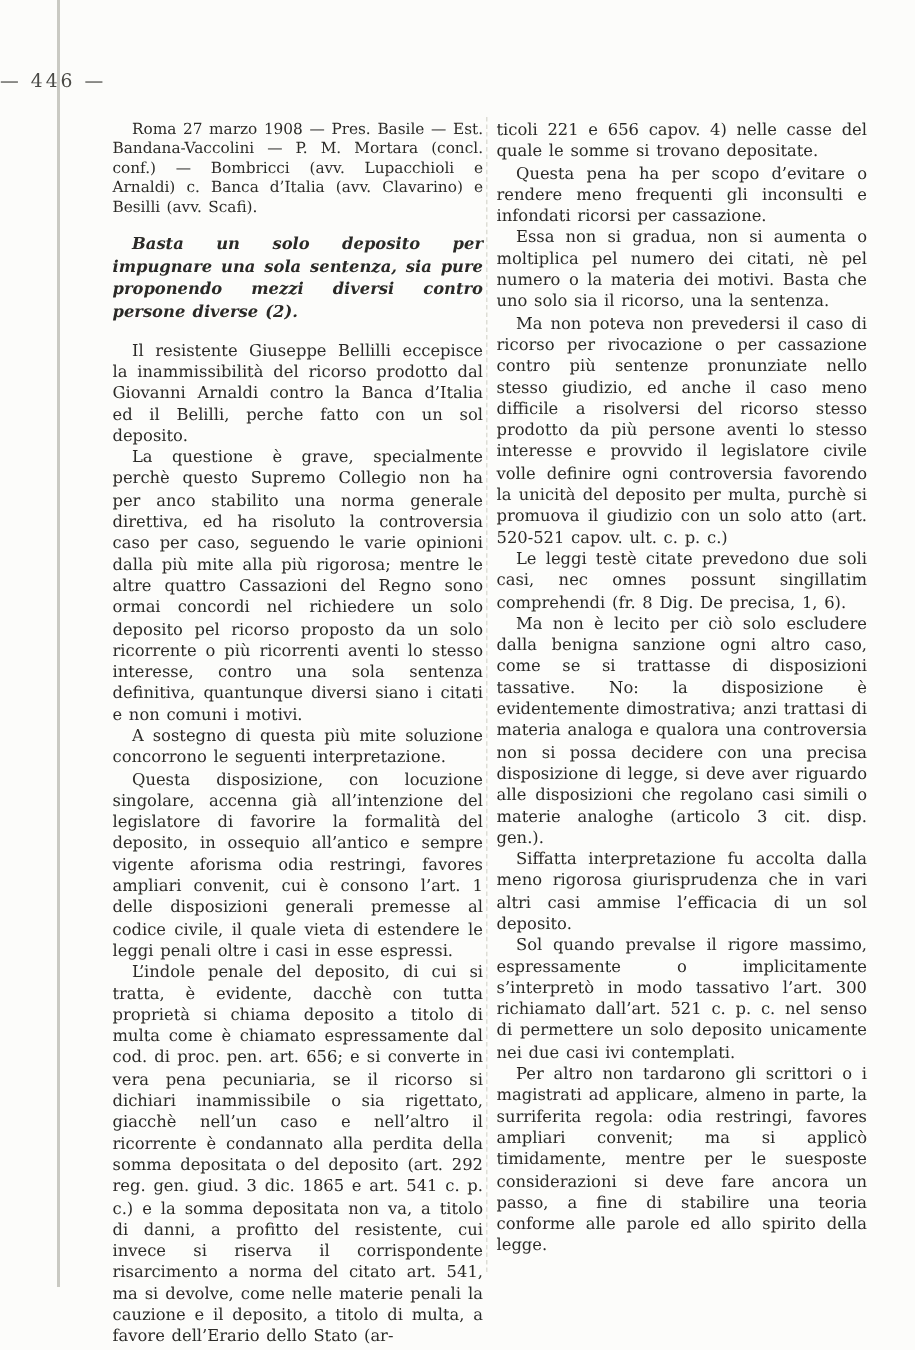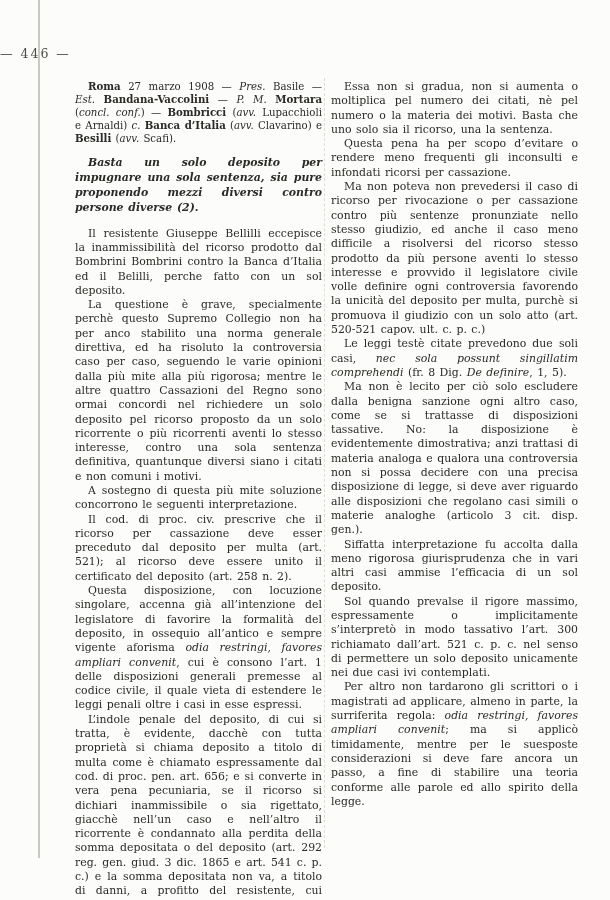--- a/index.html
+++ b/index.html
@@ -41,48 +41,48 @@
     line-height:13.1px;
     margin-bottom:11px;
   }
   p.massima{
     font-weight:bold;
     font-style:italic;
     margin-bottom:11px;
     line-height:14.8px;
   }
   p.body-noindent{text-indent:0;}
-  .it{font-style:italic;}
-  .bd{font-weight:bold;}
+  .it{}
+  .bd{font-weight:normal;}
 </style>
 </head>
 <body>
 
 <div class="page">
   <div class="margin-line"></div>
   <div class="column-divider"></div>
 
   <div class="pagenum">— 446 —</div>
 
   <div class="col col-left">
 
   <p class="para rubric"><span class="bd">Roma</span><span> 27 marzo 1908 — </span><span class="it">Pres.</span><span> Basile — </span><span class="it">Est.</span><span> </span><span class="bd">Bandana-Vaccolini</span><span> — </span><span class="it">P. M.</span><span> </span><span class="bd">Mortara</span><span> (</span><span class="it">concl. conf.</span><span>) — </span><span class="bd">Bombricci</span><span> (</span><span class="it">avv.</span><span> Lupacchioli e Arnaldi) </span><span class="it">c.</span><span> </span><span class="bd">Banca d’Italia</span><span> (</span><span class="it">avv.</span><span> Clavarino) e </span><span class="bd">Besilli</span><span> (</span><span class="it">avv.</span><span> Scafi).</span></p>
       <p class="para massima"><span>Basta un solo deposito per impugnare una sola sentenza, sia pure proponendo mezzi diversi contro persone diverse (2).</span></p>
-      <p class="para body"><span>Il resistente Giuseppe Bellilli eccepisce la inammissibilità del ricorso prodotto dal Bombrini Bombrini contro la Banca d’Italia ed il Belilli, perche fatto con un sol deposito.</span></p>
+      <p class="para body"><span>Il resistente Giuseppe Bellilli eccepisce la inammissibilità del ricorso prodotto dal Giovanni Arnaldi contro la Banca d’Italia ed il Belilli, perche fatto con un sol deposito.</span></p>
       <p class="para body"><span>La questione è grave, specialmente perchè questo Supremo Collegio non ha per anco stabilito una norma generale direttiva, ed ha risoluto la controversia caso per caso, seguendo le varie opinioni dalla più mite alla più rigorosa; mentre le altre quattro Cassazioni del Regno sono ormai concordi nel richiedere un solo deposito pel ricorso proposto da un solo ricorrente o più ricorrenti aventi lo stesso interesse, contro una sola sentenza definitiva, quantunque diversi siano i citati e non comuni i motivi.</span></p>
       <p class="para body"><span>A sostegno di questa più mite soluzione concorrono le seguenti interpretazione.</span></p>
-      <p class="para body"><span>Il cod. di proc. civ. prescrive che il ricorso per cassazione deve esser preceduto dal deposito per multa (art. 521); al ricorso deve essere unito il certificato del deposito (art. 258 n. 2).</span></p>
       <p class="para body"><span>Questa disposizione, con locuzione singolare, accenna già all’intenzione del legislatore di favorire la formalità del deposito, in ossequio all’antico e sempre vigente aforisma </span><span class="it">odia restringi, favores ampliari convenit</span><span>, cui è consono l’art. 1 delle disposizioni generali premesse al codice civile, il quale vieta di estendere le leggi penali oltre i casi in esse espressi.</span></p>
       <p class="para body"><span>L’indole penale del deposito, di cui si tratta, è evidente, dacchè con tutta proprietà si chiama deposito a titolo di multa come è chiamato espressamente dal cod. di proc. pen. art. 656; e si converte in vera pena pecuniaria, se il ricorso si dichiari inammissibile o sia rigettato, giacchè nell’un caso e nell’altro il ricorrente è condannato alla perdita della somma depositata o del deposito (art. 292 reg. gen. giud. 3 dic. 1865 e art. 541 c. p. c.) e la somma depositata non va, a titolo di danni, a profitto del resistente, cui invece si riserva il corrispondente risarcimento a norma del citato art. 541, ma si devolve, come nelle materie penali la cauzione e il deposito, a titolo di multa, a favore dell’Erario dello Stato (ar-</span></p>
     </div>
 
   <div class="col col-right">
 
+  <p class="para body body-noindent"><span>ticoli 221 e 656 capov. 4) nelle casse del quale le somme si trovano depositate.</span></p>
+      <p class="para body"><span>Questa pena ha per scopo d’evitare o rendere meno frequenti gli inconsulti e infondati ricorsi per cassazione.</span></p>
       <p class="para body"><span>Essa non si gradua, non si aumenta o moltiplica pel numero dei citati, nè pel numero o la materia dei motivi. Basta che uno solo sia il ricorso, una la sentenza.</span></p>
-      <p class="para body"><span>Questa pena ha per scopo d’evitare o rendere meno frequenti gli inconsulti e infondati ricorsi per cassazione.</span></p>
       <p class="para body"><span>Ma non poteva non prevedersi il caso di ricorso per rivocazione o per cassazione contro più sentenze pronunziate nello stesso giudizio, ed anche il caso meno difficile a risolversi del ricorso stesso prodotto da più persone aventi lo stesso interesse e provvido il legislatore civile volle definire ogni controversia favorendo la unicità del deposito per multa, purchè si promuova il giudizio con un solo atto (art. 520-521 capov. ult. c. p. c.)</span></p>
-      <p class="para body"><span>Le leggi testè citate prevedono due soli casi, </span><span class="it">nec sola possunt singillatim comprehendi</span><span> (fr. 8 Dig. </span><span class="it">De definire</span><span>, 1, 5).</span></p>
+      <p class="para body"><span>Le leggi testè citate prevedono due soli casi, </span><span class="it">nec omnes possunt singillatim comprehendi</span><span> (fr. 8 Dig. </span><span class="it">De precisa</span><span>, 1, 6).</span></p>
       <p class="para body"><span>Ma non è lecito per ciò solo escludere dalla benigna sanzione ogni altro caso, come se si trattasse di disposizioni tassative. No: la disposizione è evidentemente dimostrativa; anzi trattasi di materia analoga e qualora una controversia non si possa decidere con una precisa disposizione di legge, si deve aver riguardo alle disposizioni che regolano casi simili o materie analoghe (articolo 3 cit. disp. gen.).</span></p>
       <p class="para body"><span>Siffatta interpretazione fu accolta dalla meno rigorosa giurisprudenza che in vari altri casi ammise l’efficacia di un sol deposito.</span></p>
       <p class="para body"><span>Sol quando prevalse il rigore massimo, espressamente o implicitamente s’interpretò in modo tassativo l’art. 300 richiamato dall’art. 521 c. p. c. nel senso di permettere un solo deposito unicamente nei due casi ivi contemplati.</span></p>
       <p class="para body"><span>Per altro non tardarono gli scrittori o i magistrati ad applicare, almeno in parte, la surriferita regola: </span><span class="it">odia restringi, favores ampliari convenit</span><span>; ma si applicò timidamente, mentre per le suesposte considerazioni si deve fare ancora un passo, a fine di stabilire una teoria conforme alle parole ed allo spirito della legge.</span></p>
     </div>
 </div>
 
 </body></html>

